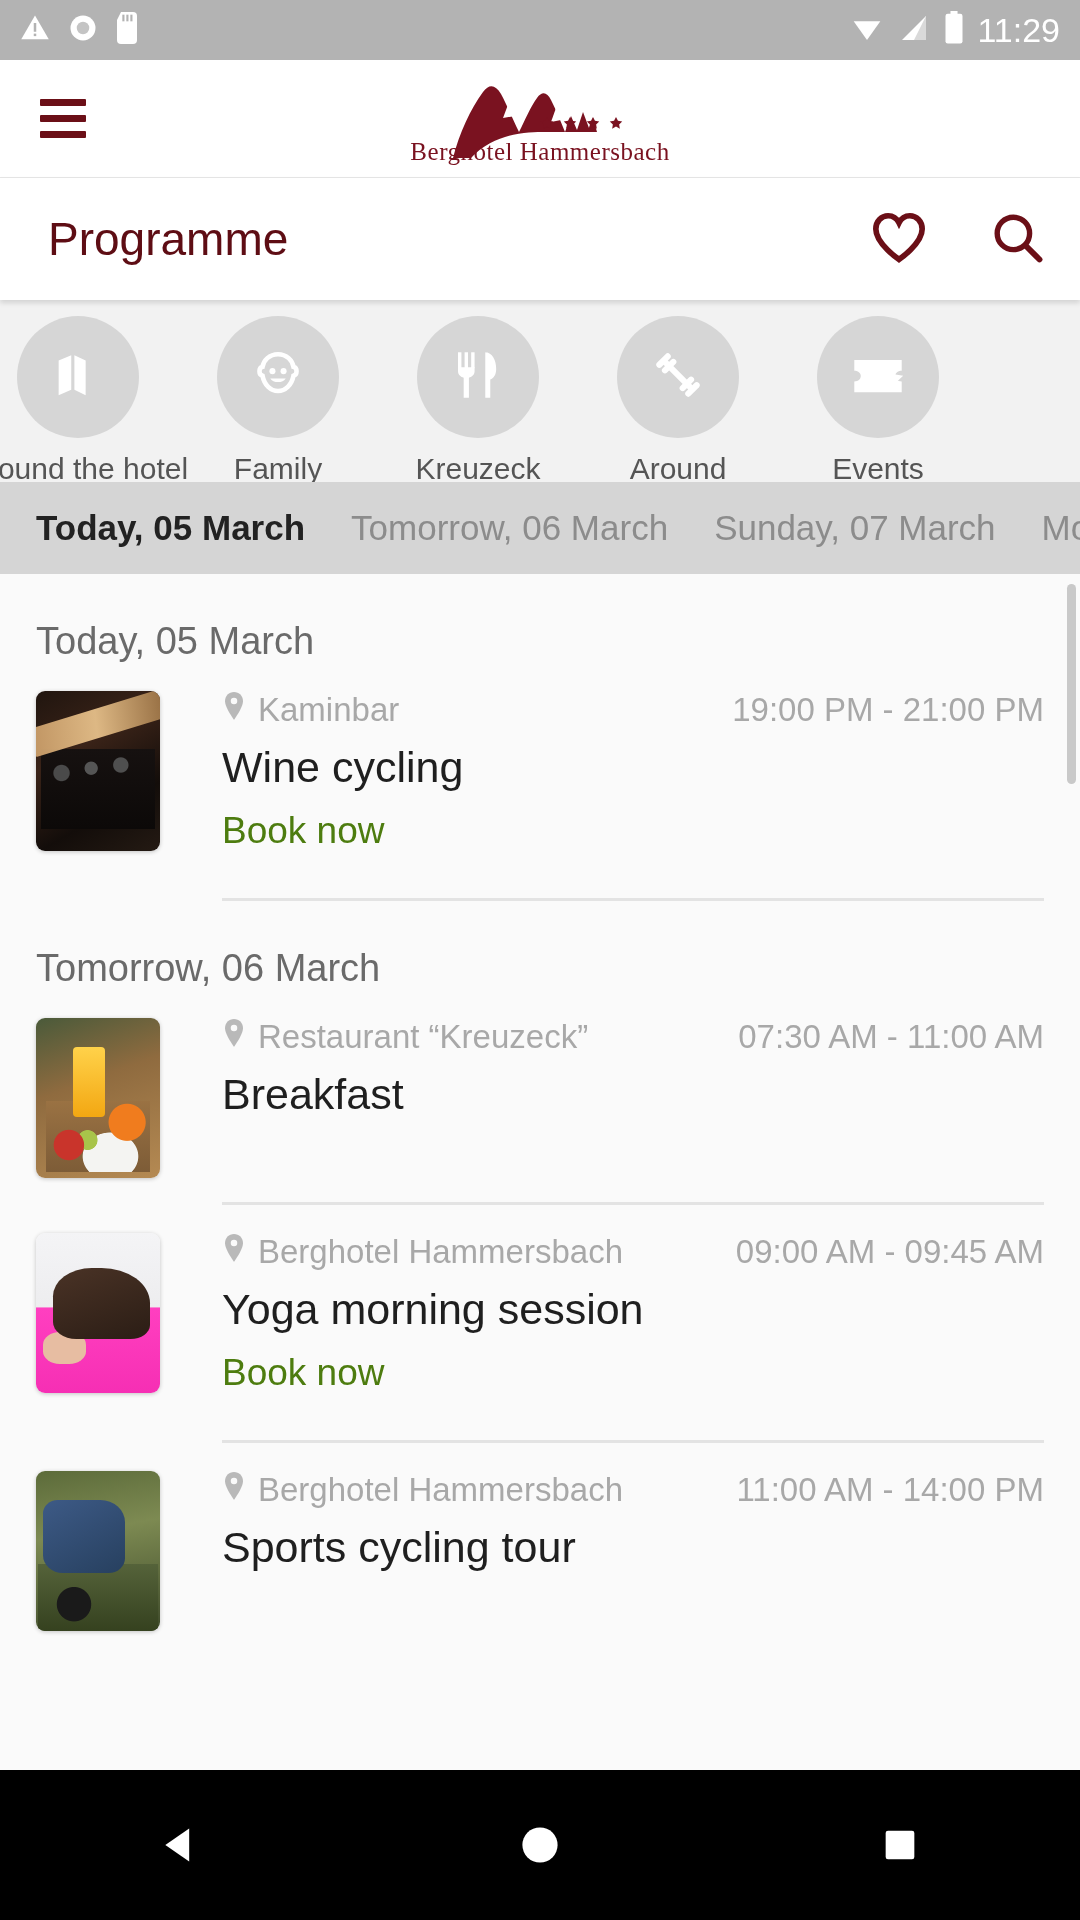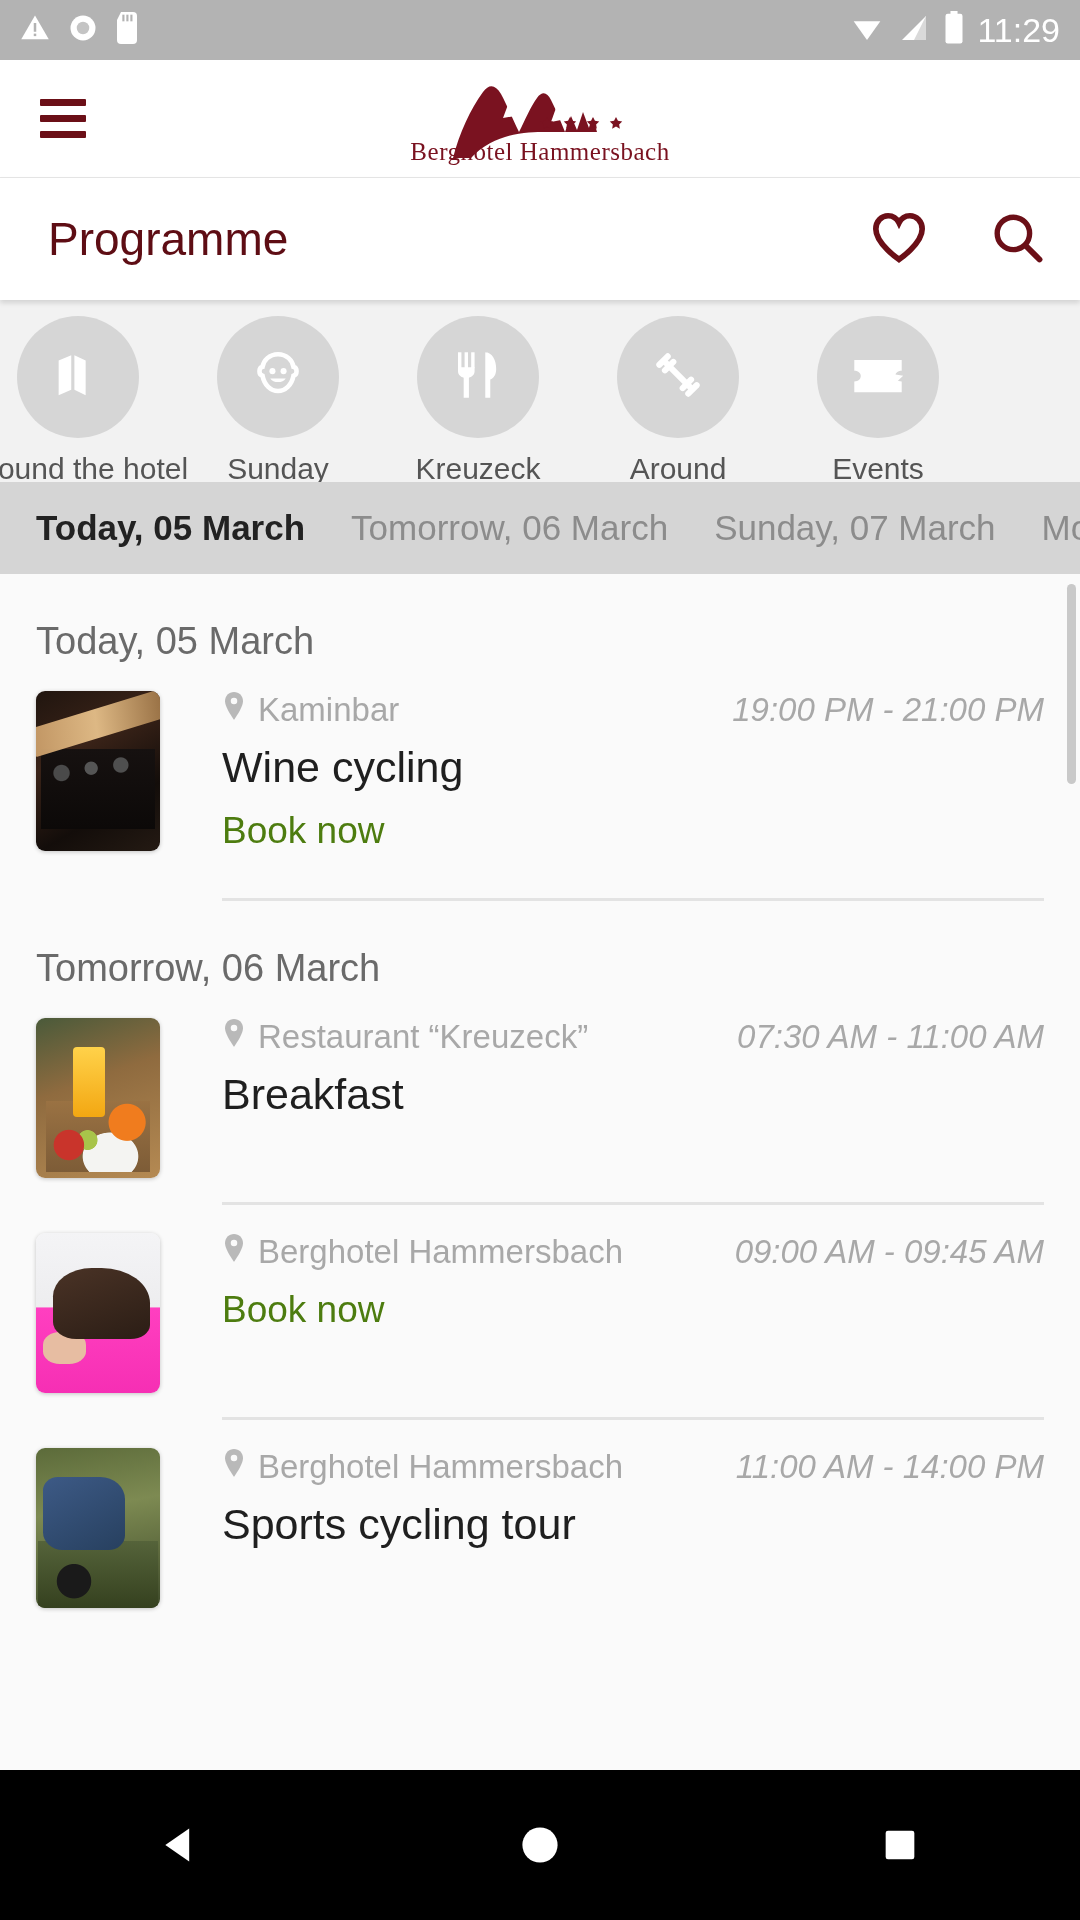--- a/index.html
+++ b/index.html
@@ -92,21 +92,21 @@
   }
   .thumb{
     width:124px; height:160px; border-radius:9px; flex:0 0 auto;
     box-shadow:0 1px 4px rgba(0,0,0,.22); overflow:hidden; position:relative;
   }
   .rowbody{ flex:1 1 auto; margin-left:62px; padding-bottom:22px; }
   .metaline{ display:flex; align-items:flex-end; }
   .place{
     font-size:33px; color:#a8a8a8; display:flex; align-items:center; gap:12px;
   }
-  .time{ margin-left:auto; font-size:33px; color:#a8a8a8; white-space:nowrap;font-style:italic; }
+  .time{ margin-left:auto; font-size:33px; color:#a8a8a8; white-space:nowrap; }
   .evtitle{ font-size:43px; color:#1f1f1f; margin-top:14px; }
   .book{
     text-align:left; color:#4d7c0f; font-size:37px; margin-top:18px; cursor:pointer;
   }
   .divider{ height:3px; background:#e3e3e3; margin:24px 36px 0 222px; }
   .scrollthumb{
     position:absolute; right:4px; top:10px; width:9px; height:200px;
     background:#c9c9c9; border-radius:5px;
   }
 
@@ -279,21 +279,21 @@
     <div class="circle">
       <span>
         <svg width="58" height="58" viewBox="0 0 24 24">
           <path d="M12 3.4 C15.6 3.4 18 6 18.4 8.6 C20.1 9 20.1 11.8 18.4 12.3 C17.7 16.1 15 18.6 12 18.6 C9 18.6 6.3 16.1 5.6 12.3 C3.9 11.8 3.9 9 5.6 8.6 C6 6 8.4 3.4 12 3.4 Z" fill="none" stroke="#fff" stroke-width="1.9"></path>
           <circle cx="9.7" cy="10.4" r="1.25" fill="#fff"></circle>
           <circle cx="14.3" cy="10.4" r="1.25" fill="#fff"></circle>
           <path d="M8.8 13.4 C9.8 15.4 14.2 15.4 15.2 13.4 Z" fill="#fff"></path>
         </svg>
       </span>
     </div>
-    <div class="cat-label">Sunday</div>
+    <div class="cat-label">Family</div>
   </div>
 
   <div class="cat">
     <div class="circle">
       <span>
         <svg width="50" height="56" viewBox="0 0 22 24">
           <rect x="2.2" y="2" width="1.5" height="7" fill="#fff"></rect>
           <rect x="5.1" y="2" width="1.5" height="7" fill="#fff"></rect>
           <rect x="8.0" y="2" width="1.5" height="7" fill="#fff"></rect>
           <path d="M2.2 8.6 H9.5 V10.4 C9.5 12 8.2 13 7 13.2 V22 H4.7 V13.2 C3.5 13 2.2 12 2.2 10.4 Z" fill="#fff"></path>
@@ -399,20 +399,21 @@
             <span>
               <svg width="24" height="30" viewBox="0 0 16 22">
                   <path d="M8 .8 C4.3 .8 1.4 3.7 1.4 7.4 C1.4 12.3 8 21.2 8 21.2 C8 21.2 14.6 12.3 14.6 7.4 C14.6 3.7 11.7 .8 8 .8 Z" fill="#b9b9b9"></path>
                   <circle cx="8" cy="7.3" r="2.4" fill="#fafafa"></circle>
                 </svg>
             </span>
             <span>Berghotel Hammersbach</span>
           </div>
           <div class="time">09:00 AM - 09:45 AM</div>
         </div>
+        <div class="evtitle">Yoga morning session</div>
         <div class="book">Book now</div>
       </div>
     </div>
     <div class="divider"></div>
 
     <div class="row">
       <div class="thumb t-bike"></div>
       <div class="rowbody">
         <div class="metaline">
           <div class="place">

